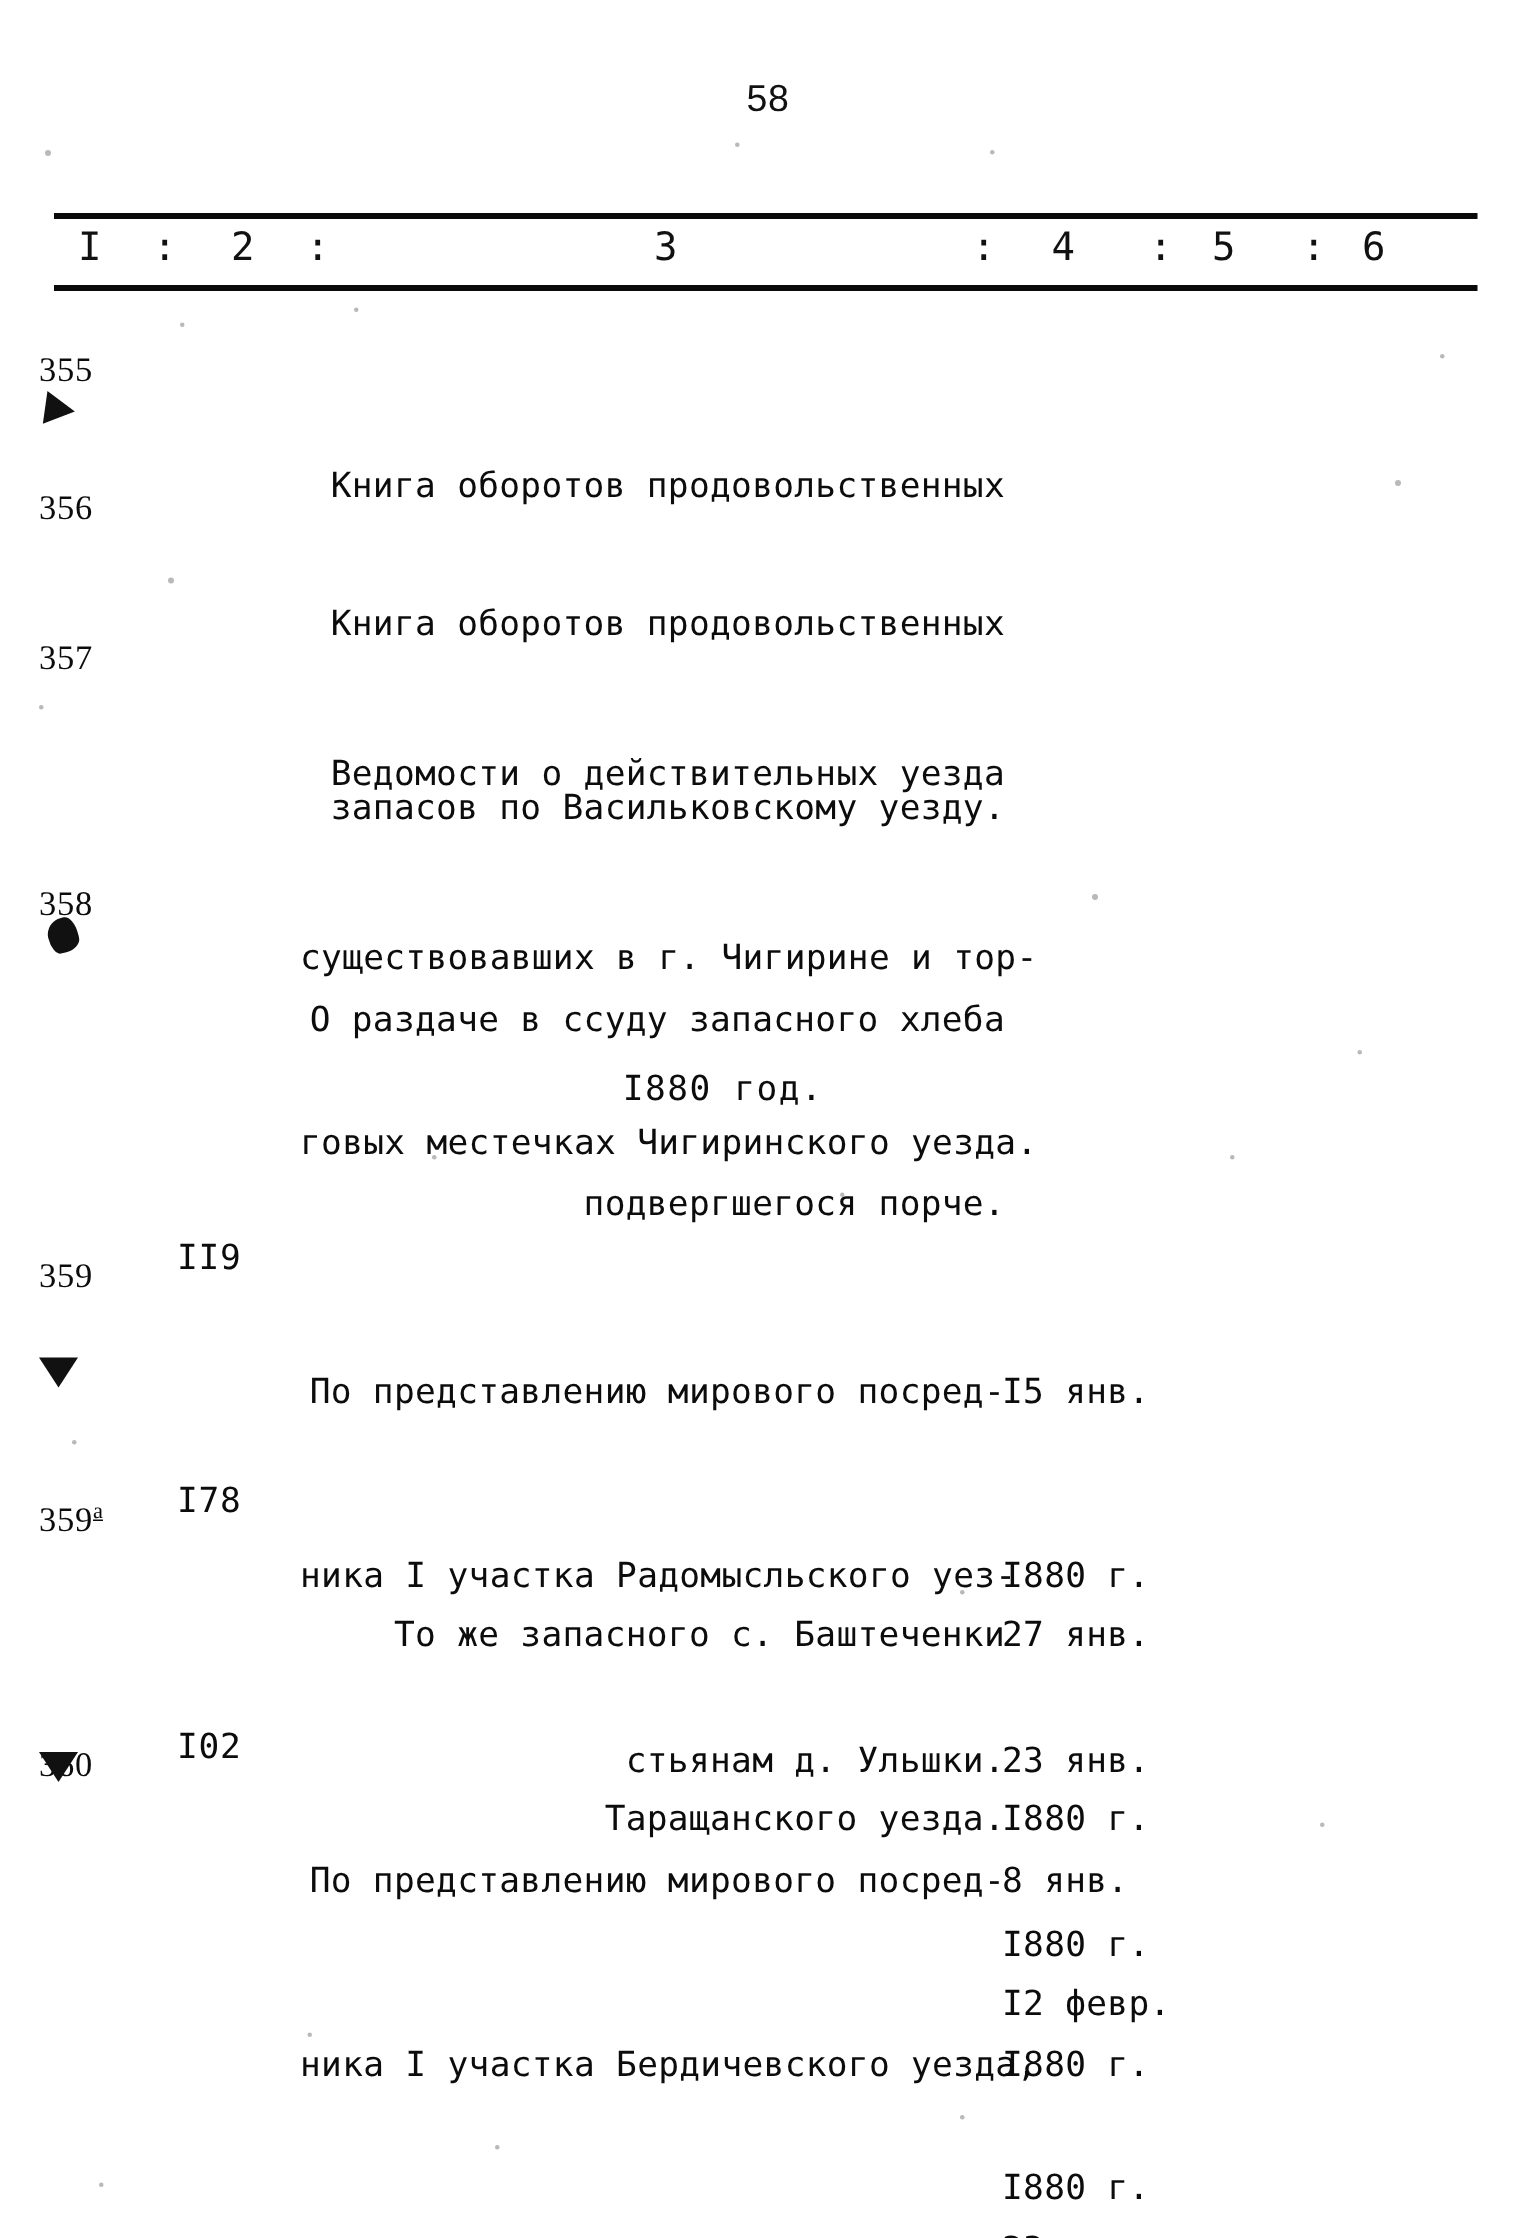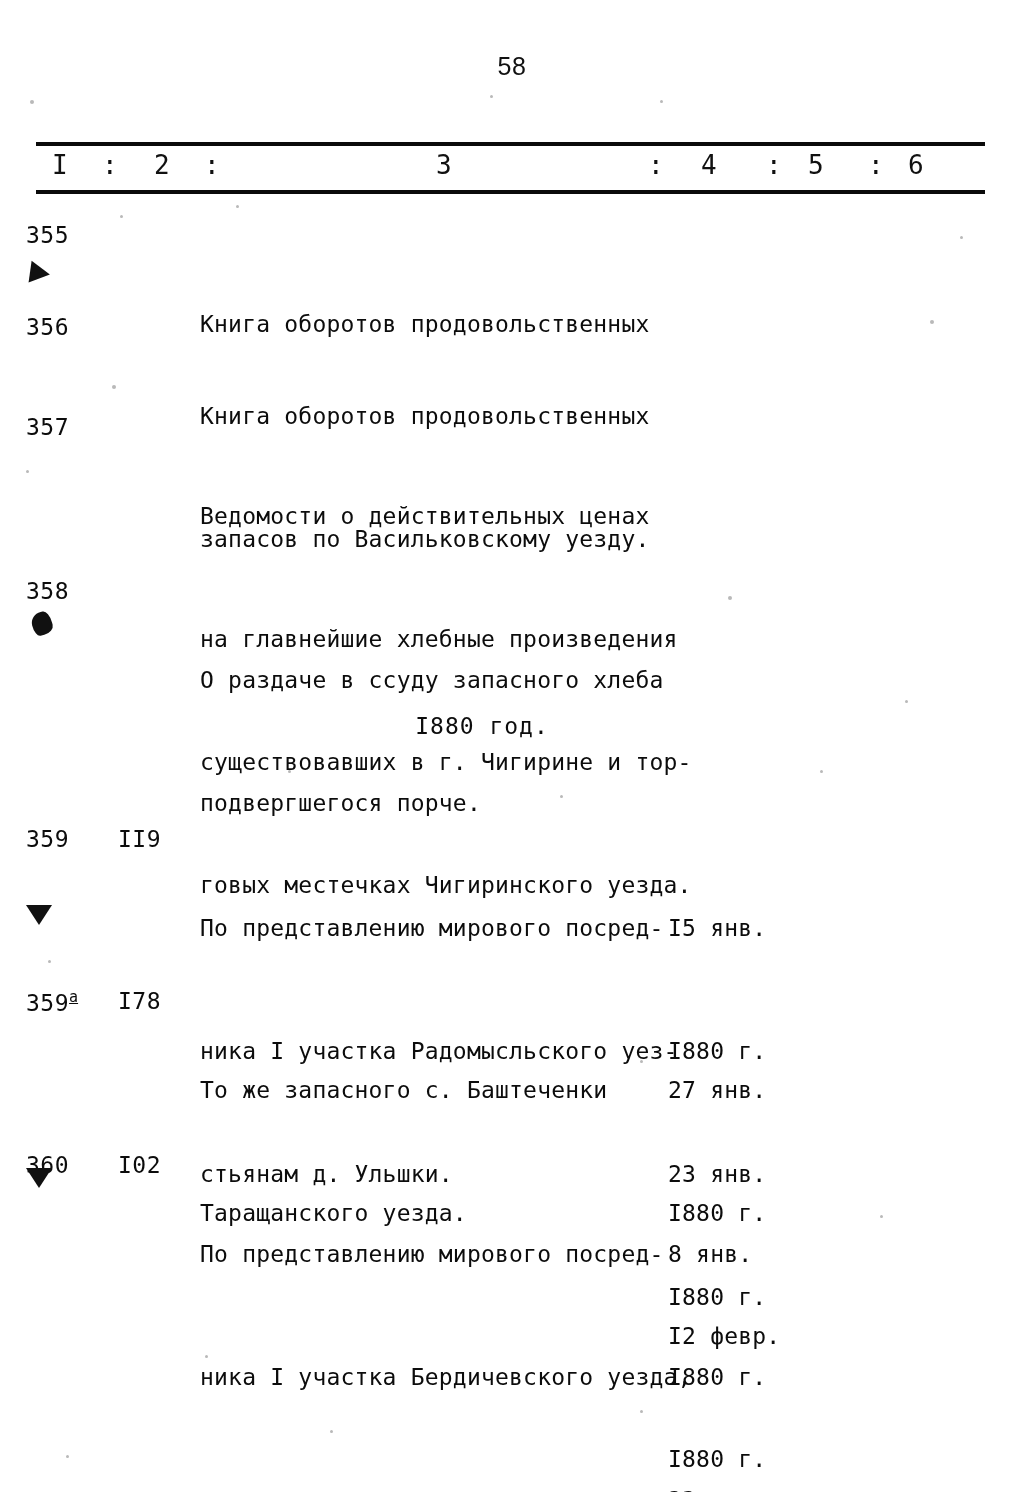--- a/index.html
+++ b/index.html
@@ -60,25 +60,26 @@
 
   
   .entry {
     position: absolute;
     left: 0;
     width: 1024px;
   }
   .col-num {
     position: absolute;
     left: 26px;
-    top: 0;
+    top: 12px;
     width: 110px;
     font-size: 23px;
     letter-spacing: 0.5px;
     white-space: pre;
+    font-family: Liberation Serif, serif;
   }
   .col-num sup {
     font-size: 15px;
     text-decoration: underline;
     vertical-align: super;
     letter-spacing: 0;
   }
   .col-file {
     position: absolute;
     left: 118px;
@@ -90,20 +91,21 @@
   }
   .col-desc {
     position: absolute;
     left: 200px;
     top: 0;
     width: 470px;
     font-size: 23px;
     line-height: 41px;
     letter-spacing: 0.2px;
     white-space: pre;
+    text-align: right;
   }
   .col-dates {
     position: absolute;
     left: 668px;
     top: 0;
     width: 200px;
     font-size: 23px;
     line-height: 41px;
     letter-spacing: 0.2px;
     white-space: pre;
@@ -193,22 +195,21 @@
     <span class="col-desc">
       <span class="desc-line">Книга оборотов продовольственных</span>
       <span class="desc-line">запасов по Васильковскому уезду.</span>
     </span>
   </div>
 
   <div class="entry" style="top:414px;">
     <span class="col-num">357</span>
     <span class="col-file"></span>
     <span class="col-desc">
-      <span class="desc-line">Ведомости о действительных ценах</span>
-      <span class="desc-line">на главнейшие хлебные произведения</span>
+      <span class="desc-line">Ведомости о действительных уезда</span>
       <span class="desc-line">существовавших в г. Чигирине и тор-</span>
       <span class="desc-line">говых местечках Чигиринского уезда.</span>
     </span>
   </div>
 
   <div class="entry" style="top:578px;">
     <span class="col-num">358</span>
     <span class="col-file"></span>
     <span class="col-desc">
       <span class="desc-line">О раздаче в ссуду запасного хлеба</span>

